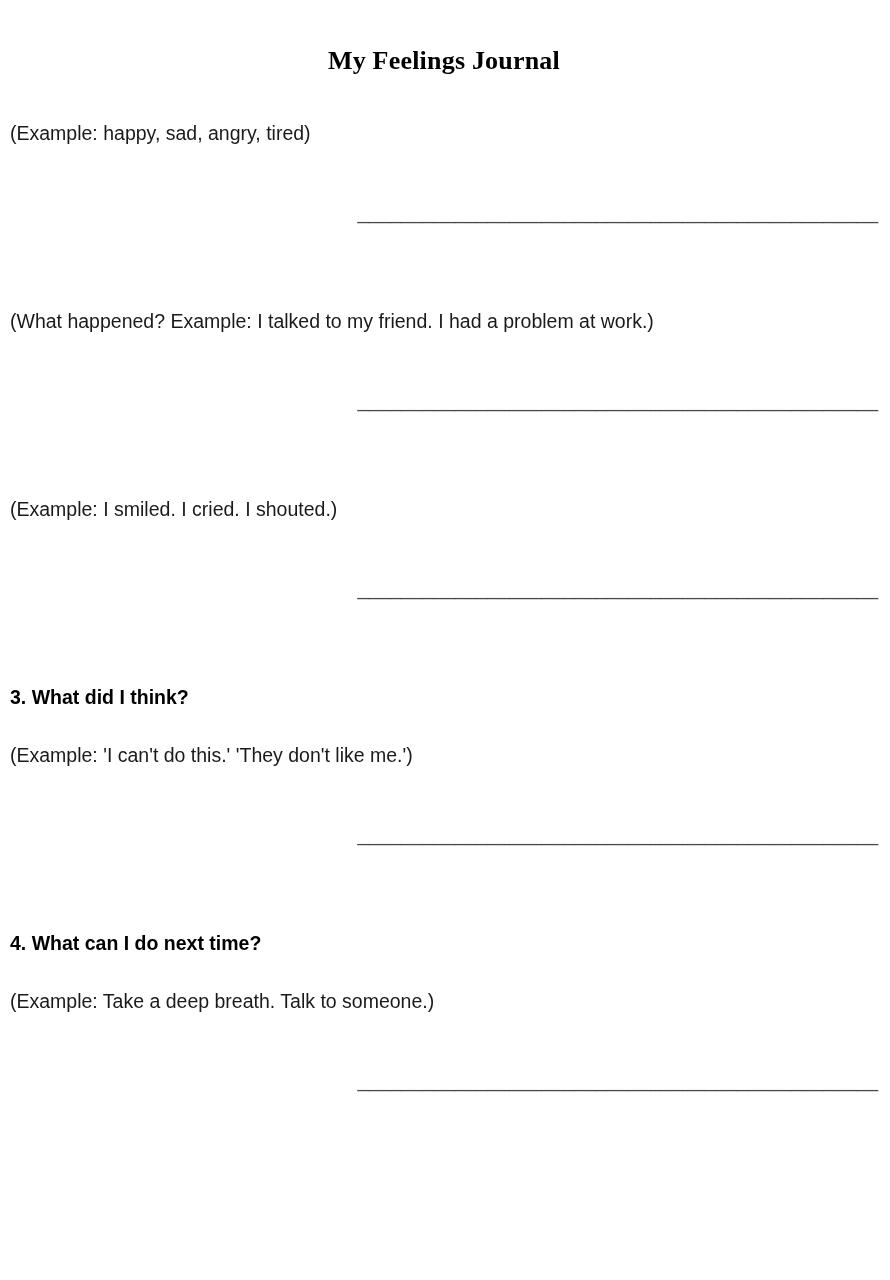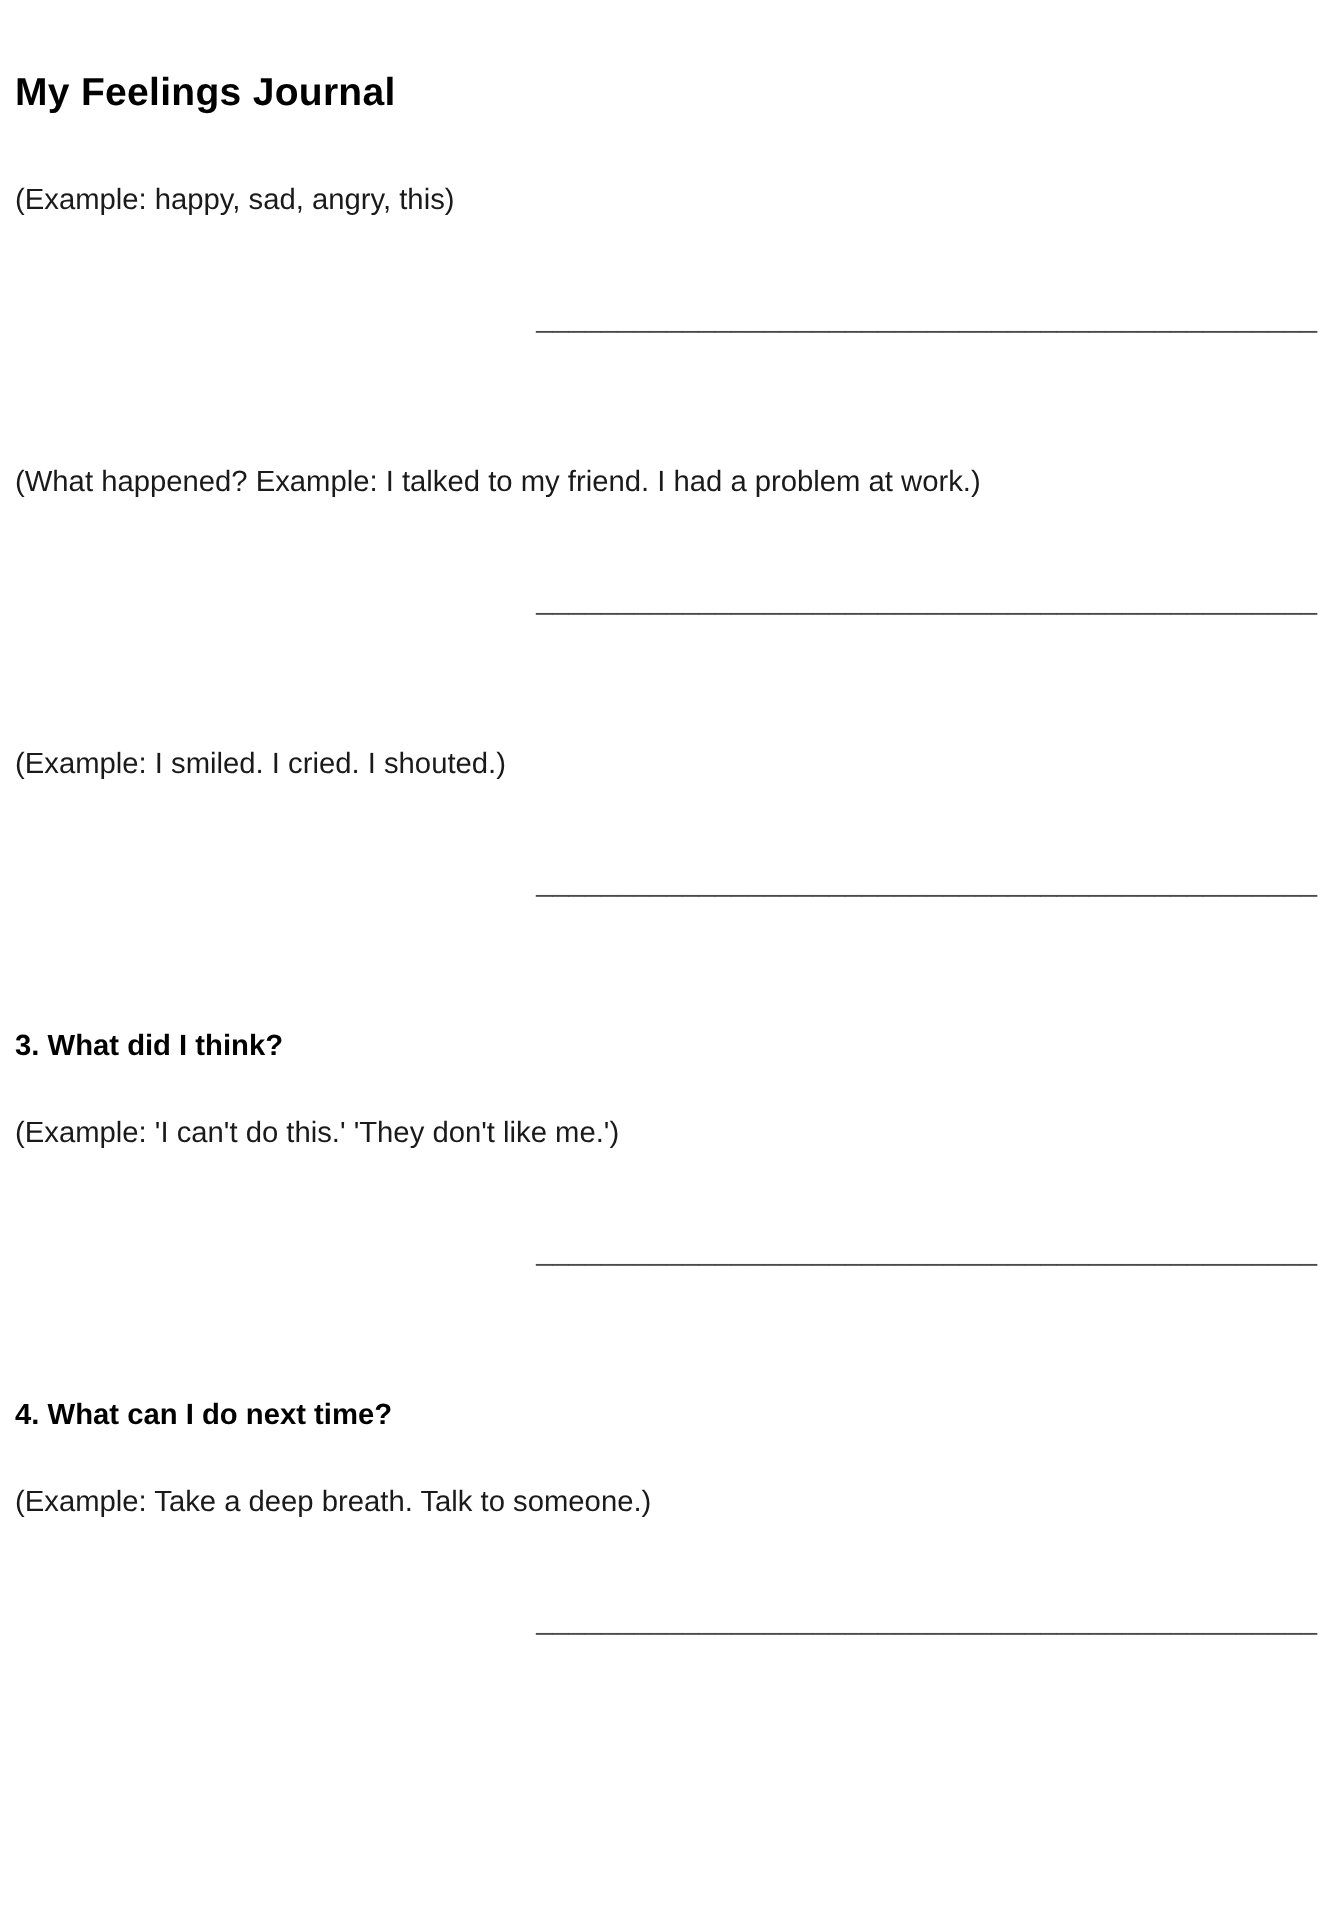--- a/index.html
+++ b/index.html
@@ -15,22 +15,24 @@
     color: #000000;
   }
   .page {
     padding: 0 12px 0 10px;
     box-sizing: border-box;
   }
   h1.doc-title {
     font-size: 26px;
     line-height: 30px;
     font-weight: bold;
+    text-align: center;
     margin: 46px 0 46px 0;
     letter-spacing: 0.2px;
+    font-family: Liberation Serif, serif;
   }
   section.journal-section {
     margin: 0;
   }
   h2.question {
     font-size: 19.5px;
     line-height: 22px;
     font-weight: bold;
     margin: 0 0 36px 0;
   }
@@ -51,21 +53,21 @@
   }
 </style>
 </head>
 <body>
 
 <main class="page">
 
   <h1 class="doc-title">My Feelings Journal</h1>
 
   <section class="journal-section">
-    <p class="example">(Example: happy, sad, angry, this)</p>
+    <p class="example">(Example: happy, sad, angry, tired)</p>
     <p class="blank">________________________________________________</p>
   </section>
 
   <section class="journal-section">
     <p class="example">(What happened? Example: I talked to my friend. I had a problem at work.)</p>
     <p class="blank">________________________________________________</p>
   </section>
 
   <section class="journal-section">
     <p class="example">(Example: I smiled. I cried. I shouted.)</p>

